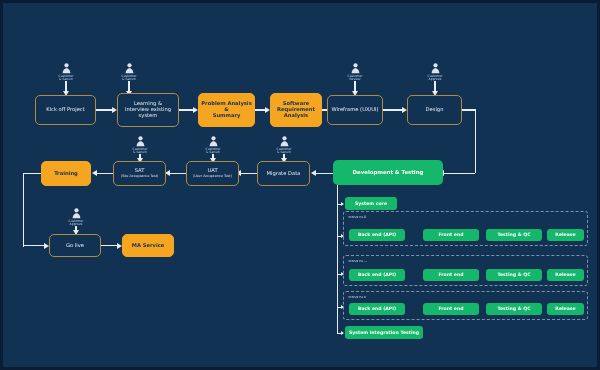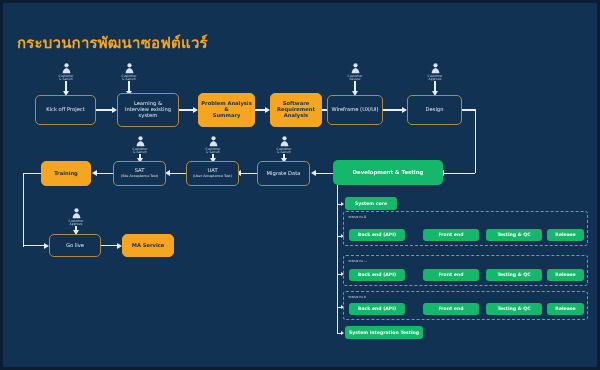--- a/index.html
+++ b/index.html
@@ -46,21 +46,20 @@
   
   .group{position:absolute;border:1px dashed #7f93a8;border-radius:3px;
          box-sizing:border-box;}
   .group-label{position:absolute;left:4px;top:2px;font-size:3.6px;color:#d6e0ea;}
 </style>
 </head>
 <body>
 
 <div id="canvas">
 
-  <div id="title">กระบวนการพัฒนาซอฟต์แวร์</div>
 
   <div class="actor" style="left:43px;top:60px;">
     <svg width="9" height="11" viewBox="0 0 9 11">
       <circle cx="4.5" cy="2.3" r="2.1" fill="#dbe4ee"></circle>
       <path d="M0.6 10.2 C0.9 6.6 3 5.2 4.5 5.2 C6 5.2 8.1 6.6 8.4 10.2 Z" fill="#dbe4ee"></path>
     </svg>
     <div class="alabel">Customer
 &amp; Sansiri</div>
   </div>
   <div class="ln lnv" style="left:62.3px;top:78px;height:11px;"></div>

